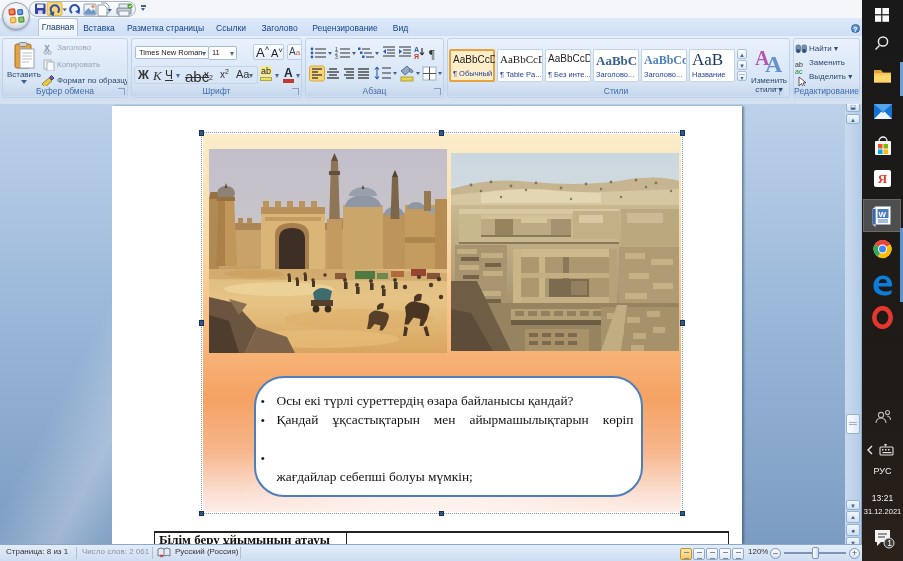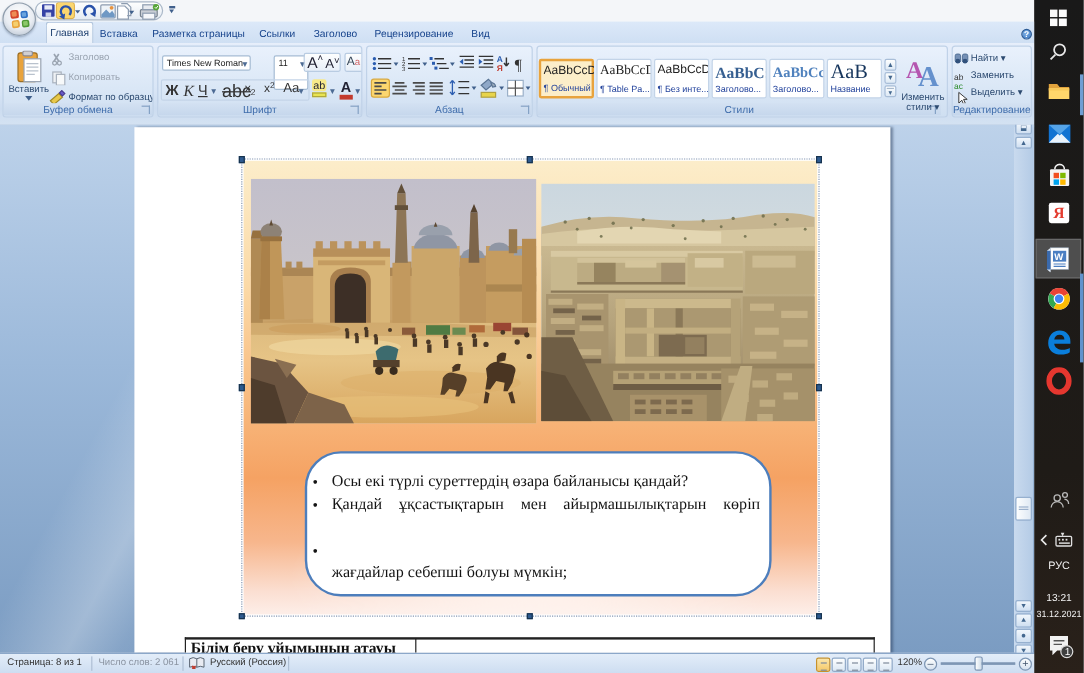--- a/index.html
+++ b/index.html
@@ -131,21 +131,21 @@
           <path d="M1 9 L8 3 L11 6 L4 12 Z" fill="#e8c84a" stroke="#a08a28"></path>
           <path d="M8.5 2.5 l2-2 l2.5 2.5 l-2 2 Z" fill="#6a5acd" stroke="#473a8c"></path>
         </svg>
       <div class="btxt" style="left:54px;top:37px;color:#2c4a70">Формат по образцу</div>
       <div class="glabel">Буфер обмена</div>
         <div class="gl"></div>
     </div>
 
     <div class="grp" style="left:131px;width:171px">
       <div class="combo" style="left:3px;top:7px;width:74px;height:13px">Times New Roman<span class="da" style="position:absolute;right:2px;top:1px">▾</span></div>
-      <div class="combo" style="left:96px;top:7px;width:29px;height:29px">11<span class="da" style="position:absolute;right:2px;top:1px">▾</span></div>
+      <div class="combo" style="left:76px;top:7px;width:29px;height:14px">11<span class="da" style="position:absolute;right:2px;top:1px">▾</span></div>
       <div class="abs" style="left:121px;top:5px;width:31px;height:16px;border:1px solid #b9cce2;border-radius:2px;background:linear-gradient(#fdfefe,#e8eff8)"></div>
       <div class="btxt" style="left:124px;top:5px;font-size:13px;color:#223">A<span style="font-size:8px;vertical-align:6px">˄</span></div>
       <div class="btxt" style="left:139px;top:7px;font-size:11px;color:#223">A<span style="font-size:8px;vertical-align:4px">˅</span></div>
       <div class="abs" style="left:155px;top:5px;width:16px;height:16px;border:1px solid #b9cce2;border-radius:2px;background:linear-gradient(#fdfefe,#e8eff8)"></div>
       <div class="btxt" style="left:157px;top:7px;font-size:10px;color:#345">A<span style="color:#d06060;font-size:8px">a</span></div>
       <div class="abs" style="left:2px;top:27px;width:124px;height:18px;border:1px solid #c3d4e8;border-radius:2px"></div>
       <div class="btxt" style="left:6px;top:29px;font-weight:bold;font-size:12px">Ж</div>
       <div class="btxt" style="left:21px;top:29px;font-style:italic;font-family:'Liberation Serif',serif;font-size:13px">К</div>
       <div class="btxt" style="left:33px;top:29px;text-decoration:underline;font-size:12px">Ч</div>
         <div class="da" style="position:absolute;left:44px;top:32px">▾</div>

